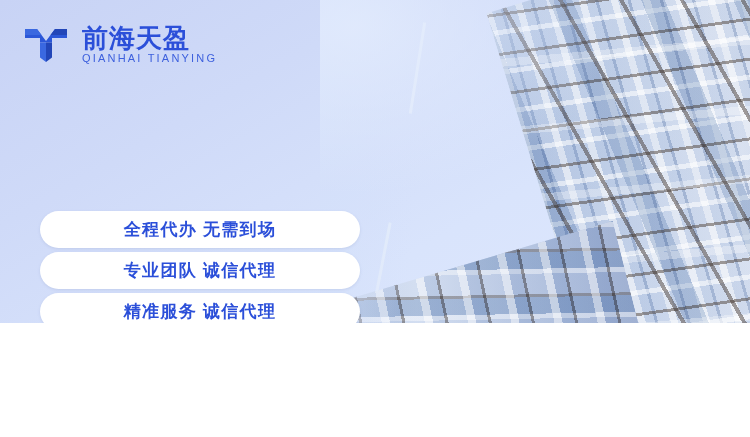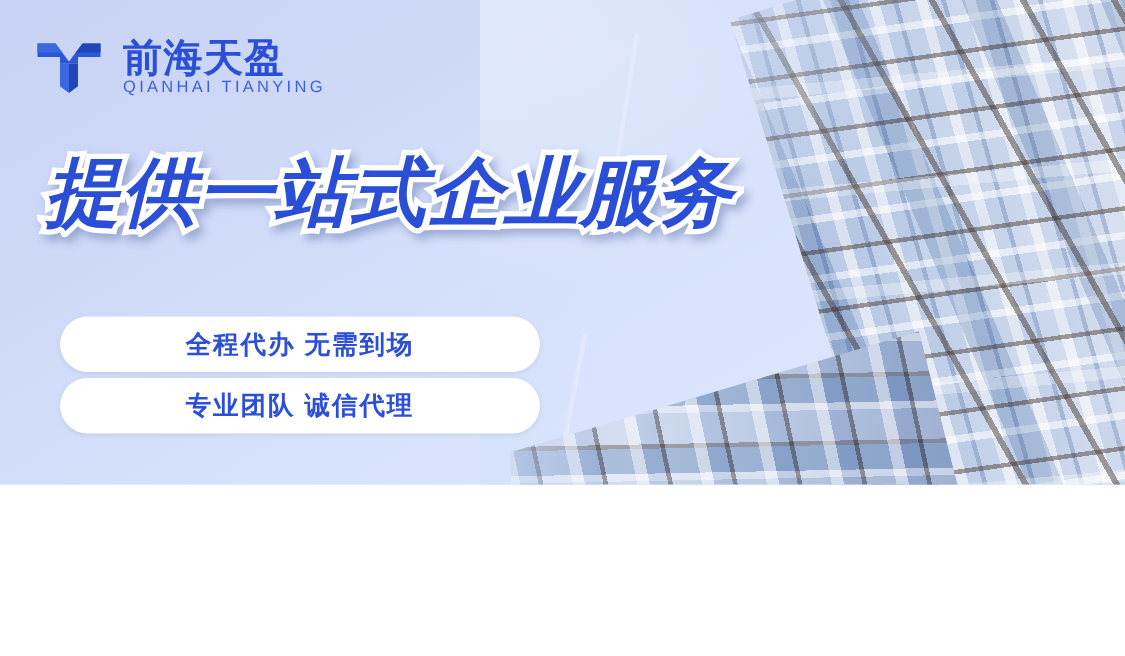--- a/index.html
+++ b/index.html
@@ -215,24 +215,26 @@
       <path d="M32 30 L40 30 L40 50 L32 56 Z" fill="#2246b8"></path>
       <path d="M4 12 L20 12 L26 20 L4 20 Z" fill="#3a68e0"></path>
       <path d="M44 12 L60 12 L60 20 L38 20 Z" fill="#2246b8"></path>
     </svg>
     <div class="logo-text">
       <div class="logo-cn">前海天盈</div>
       <div class="logo-en">QIANHAI  TIANYING</div>
     </div>
   </div>
 
-  <div class="headline">提供一站式企业服务</div>
 
   <div class="pills">
     <div class="pill">
       <span class="pill-label">全程代办  无需到场</span>
     </div>
     <div class="pill">
       <span class="pill-label">专业团队  诚信代理</span>
     </div>
+    <div class="pill">
+      <span class="pill-label">精准服务  诚信代理</span>
+    </div>
   </div>
 
 </div>
 
 </body></html>

